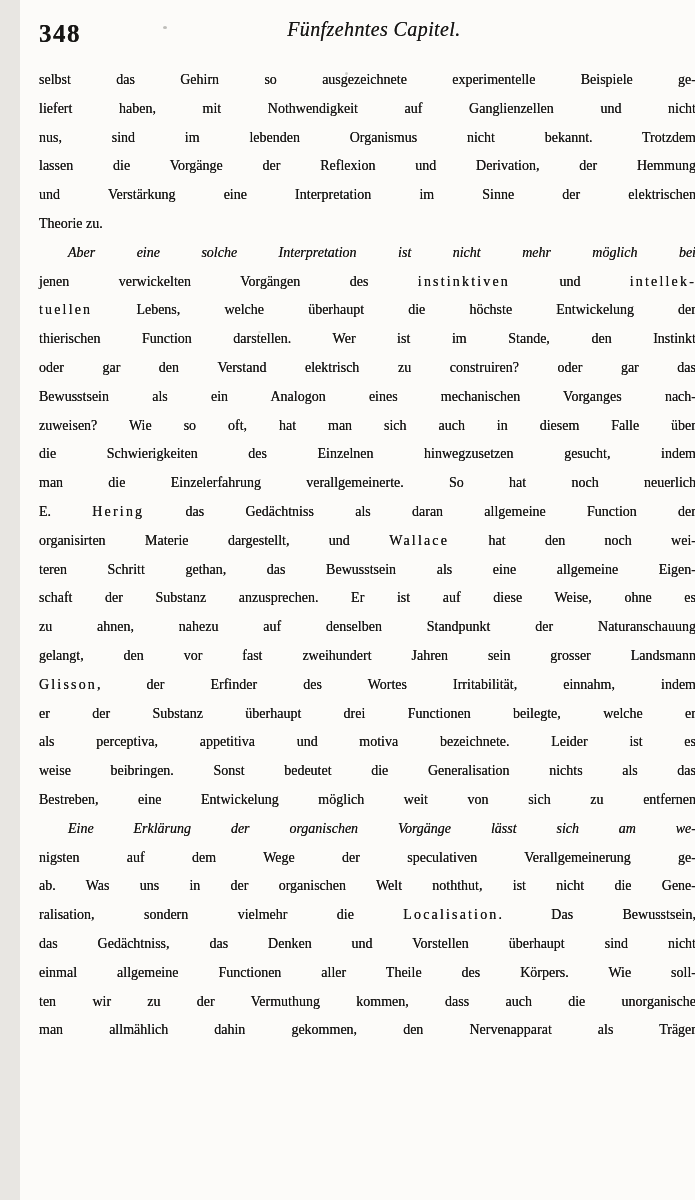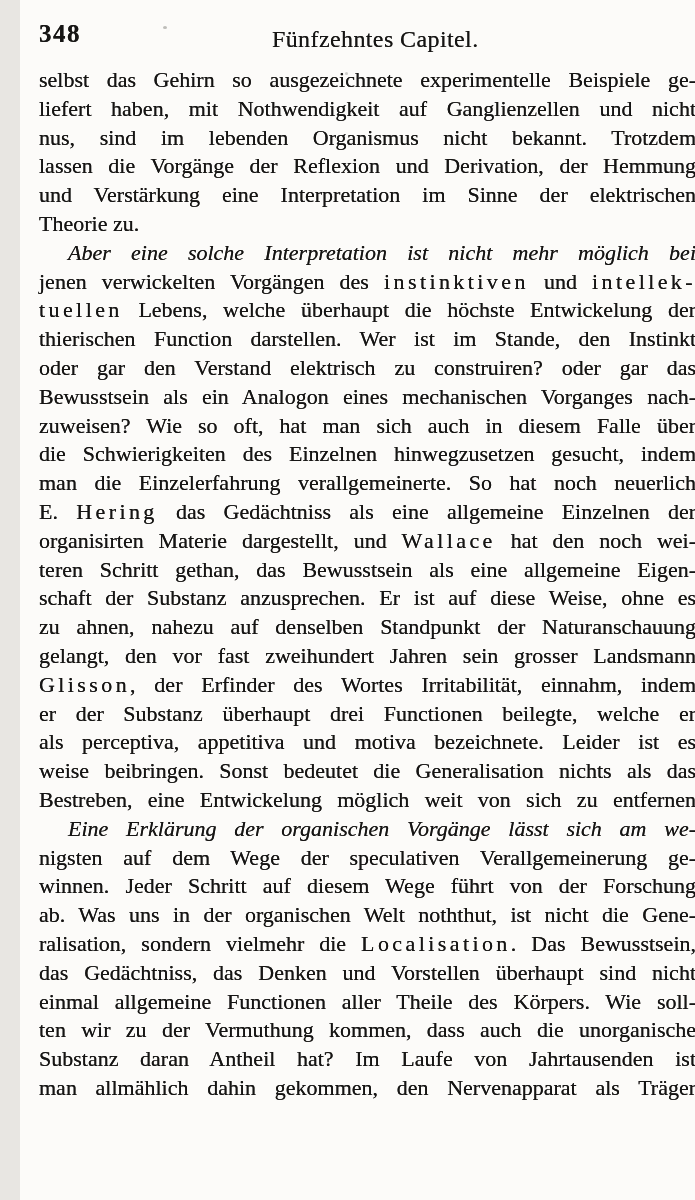--- a/index.html
+++ b/index.html
@@ -31,34 +31,35 @@
     top: 4px;
     font-size: 25px;
     font-weight: bold;
     letter-spacing: 1.5px;
     text-shadow: 0 0 0.5px rgba(20,20,18,0.85);
   }
   .chapter-title {
     position: absolute;
     left: 50%;
     transform: translateX(-46%);
-    top: 10px;
-    font-size: 24px;
+    top: 2px;
+    font-size: 20px;
     letter-spacing: 0.4px;
     white-space: nowrap;
     text-shadow: 0 0 0.4px rgba(20,20,18,0.8);
+    font-style: italic;
   }
   .text-block {
     position: absolute;
     top: 66px;
     left: 19px;
     width: 657px;
   }
   .line {
-    font-size: 22px;
+    font-size: 14px;
     line-height: 28.8px;
     height: 28.8px;
     text-align: justify;
     text-align-last: justify;
     white-space: normal;
     text-shadow: 0 0 0.5px rgba(22,21,20,0.9);
   }
   .line.flush {
     text-align-last: left;
   }
@@ -101,35 +102,33 @@
       <div class="line flush"><span>Theorie zu.</span></div>
       <div class="line indent"><span>Aber eine solche Interpretation ist nicht mehr möglich bei</span></div>
       <div class="line"><span>jenen verwickelten Vorgängen des </span><span class="gesperrt">instinktiven</span><span> und </span><span class="gesperrt">intellek-</span></div>
       <div class="line"><span class="gesperrt">tuellen</span><span> Lebens, welche überhaupt die höchste Entwickelung der</span></div>
       <div class="line"><span>thierischen Function darstellen.  Wer ist im Stande, den Instinkt</span></div>
       <div class="line"><span>oder gar den Verstand elektrisch zu construiren? oder gar das</span></div>
       <div class="line"><span>Bewusstsein als ein Analogon eines mechanischen Vorganges nach-</span></div>
       <div class="line"><span>zuweisen?  Wie so oft, hat man sich auch in diesem Falle über</span></div>
       <div class="line"><span>die Schwierigkeiten des Einzelnen hinwegzusetzen gesucht, indem</span></div>
       <div class="line"><span>man die Einzelerfahrung verallgemeinerte.  So hat noch neuerlich</span></div>
-      <div class="line"><span>E. </span><span class="gesperrt">Hering</span><span> das Gedächtniss als eine allgemeine Einzelnen der</span></div>
+      <div class="line"><span>E. </span><span class="gesperrt">Hering</span><span> das Gedächtniss als daran allgemeine Function der</span></div>
       <div class="line"><span>organisirten Materie dargestellt, und </span><span class="gesperrt">Wallace</span><span> hat den noch wei-</span></div>
       <div class="line"><span>teren Schritt gethan, das Bewusstsein als eine allgemeine Eigen-</span></div>
       <div class="line"><span>schaft der Substanz anzusprechen.  Er ist auf diese Weise, ohne es</span></div>
       <div class="line"><span>zu ahnen, nahezu auf denselben Standpunkt der Naturanschauung</span></div>
       <div class="line"><span>gelangt, den vor fast zweihundert Jahren sein grosser Landsmann</span></div>
       <div class="line"><span class="gesperrt">Glisson</span><span>, der Erfinder des Wortes Irritabilität, einnahm, indem</span></div>
       <div class="line"><span>er der Substanz überhaupt drei Functionen beilegte, welche er</span></div>
       <div class="line"><span>als perceptiva, appetitiva und motiva bezeichnete.  Leider ist es</span></div>
       <div class="line"><span>weise beibringen.  Sonst bedeutet die Generalisation nichts als das</span></div>
       <div class="line"><span>Bestreben, eine Entwickelung möglich weit von sich zu entfernen</span></div>
       <div class="line indent"><span>Eine Erklärung der organischen Vorgänge lässt sich am we-</span></div>
       <div class="line"><span>nigsten auf dem Wege der speculativen Verallgemeinerung ge-</span></div>
-      <div class="line"><span>winnen.  Jeder Schritt auf diesem Wege führt von der Forschung</span></div>
       <div class="line"><span>ab.  Was uns in der organischen Welt noththut, ist nicht die Gene-</span></div>
       <div class="line"><span>ralisation, sondern vielmehr die </span><span class="gesperrt">Localisation</span><span>.  Das Bewusstsein,</span></div>
       <div class="line"><span>das Gedächtniss, das Denken und Vorstellen überhaupt sind nicht</span></div>
       <div class="line"><span>einmal allgemeine Functionen aller Theile des Körpers.  Wie soll-</span></div>
       <div class="line"><span>ten wir zu der Vermuthung kommen, dass auch die unorganische</span></div>
-      <div class="line"><span>Substanz daran Antheil hat?  Im Laufe von Jahrtausenden ist</span></div>
       <div class="line"><span>man allmählich dahin gekommen, den Nervenapparat als Träger</span></div>
     </div>
 </div>
 
 </body></html>

